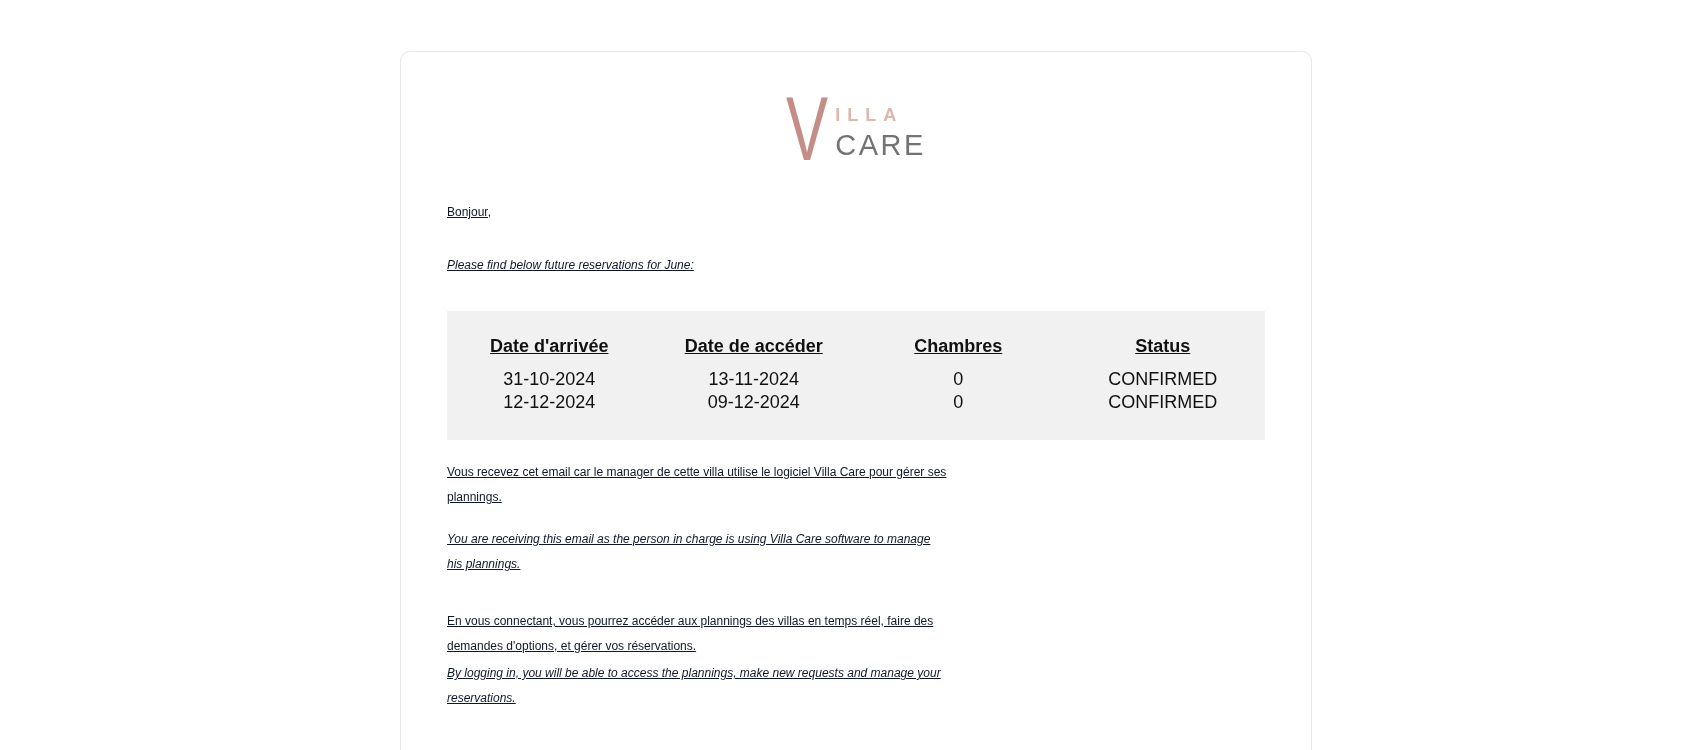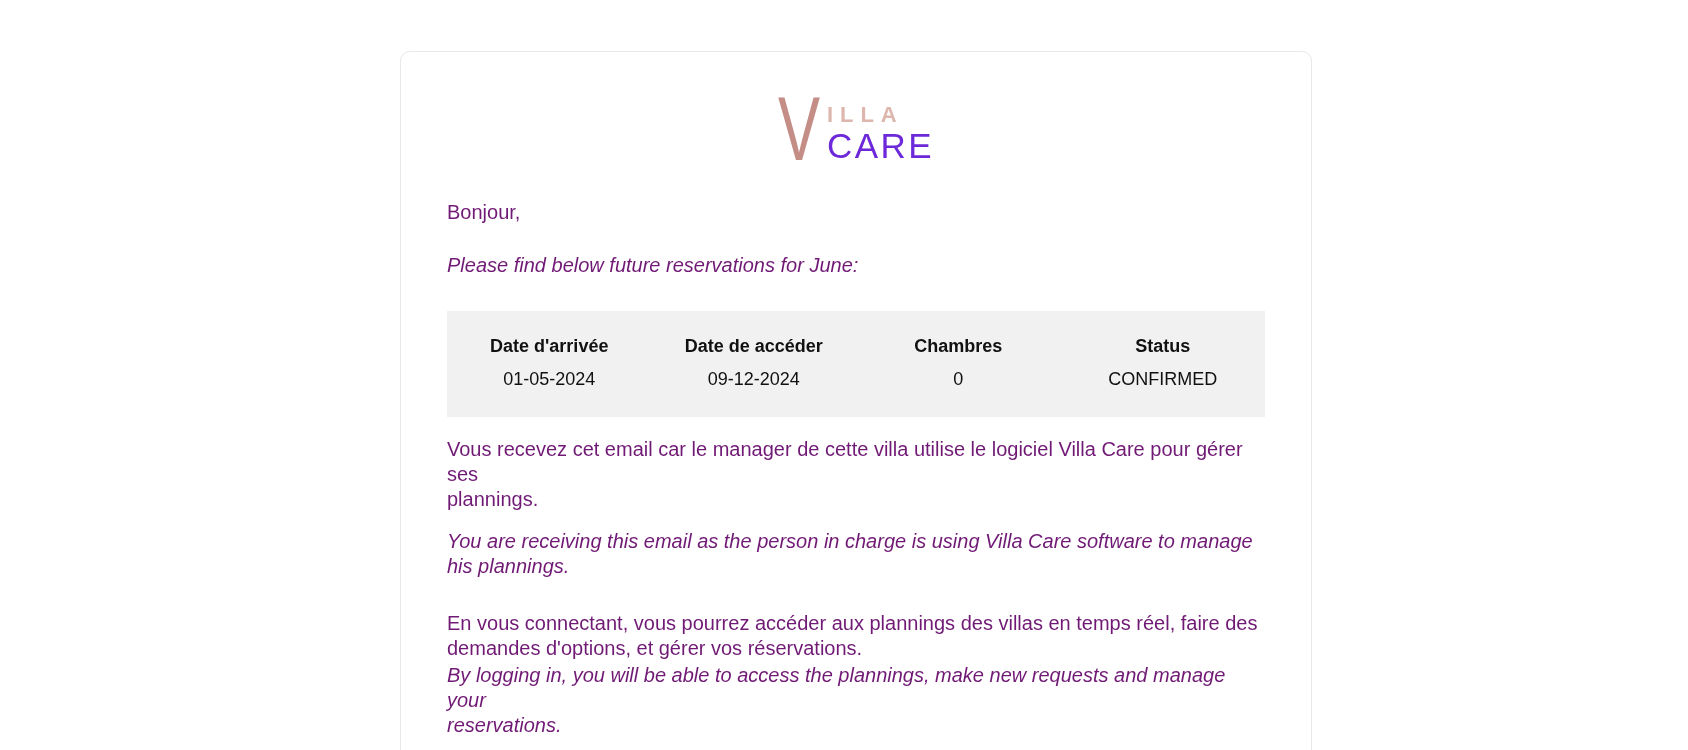--- a/index.html
+++ b/index.html
@@ -40,41 +40,42 @@
     transform: scaleX(0.70);
     transform-origin: left top;
   }
   .logo-right {
     display: flex;
     flex-direction: column;
     padding-top: 6px;
     margin-left: 3px;
   }
   .logo-illa {
-    font-size: 22px;
+    font-size: 18px;
     line-height: 24px;
     font-weight: 700;
     letter-spacing: 7px;
     color: #ddb7ae;
   }
   .logo-care {
-    font-size: 35px;
+    font-size: 29px;
     line-height: 37px;
     font-weight: 400;
     letter-spacing: 2.5px;
-    color: #6d28d9;
+    color: #737373;
   }
 
   
   .para {
-    font-size: 20px;
+    font-size: 12px;
     line-height: 25px;
     white-space: pre-line;
     margin-bottom: 21px;
-    color: #701a75;
+    color: #0f172a;
+    text-decoration: underline;
   }
   .greeting   { margin-bottom: 28px; }
   .intro-fr   { margin-bottom: 22px; }
   .intro-en   { margin-bottom: 0; }
   .italic     { font-style: italic; }
   .p-fr-1     { margin-bottom: 17px; }
   .p-en-1     { margin-bottom: 32px; }
   .p-fr-2     { margin-bottom: 2px; }
   .p-en-2     { margin-bottom: 0; }
 
@@ -92,20 +93,21 @@
     width: 25%;
     text-align: center;
     font-size: 18px;
     line-height: 23px;
     padding: 0;
     color: #111111;
   }
   .res-table th {
     font-weight: 700;
     padding-bottom: 10px;
+    text-decoration: underline;
   }
 </style>
 </head>
 <body>
 
 <div class="page">
   <div class="card">
 
     <div class="logo">
       <span class="logo-v">V</span>
@@ -125,21 +127,27 @@
         <thead>
           <tr>
             <th>Date d'arrivée</th>
             <th>Date de accéder</th>
             <th>Chambres</th>
             <th>Status</th>
           </tr>
         </thead>
         <tbody>
           <tr>
-            <td>01-05-2024</td>
+            <td>31-10-2024</td>
+            <td>13-11-2024</td>
+            <td>0</td>
+            <td>CONFIRMED</td>
+          </tr>
+          <tr>
+            <td>12-12-2024</td>
             <td>09-12-2024</td>
             <td>0</td>
             <td>CONFIRMED</td>
           </tr>
         </tbody>
       </table>
     </div>
 
     <p class="para p-fr-1">Vous recevez cet email car le manager de cette villa utilise le logiciel Villa Care pour gérer ses
 plannings.</p>

